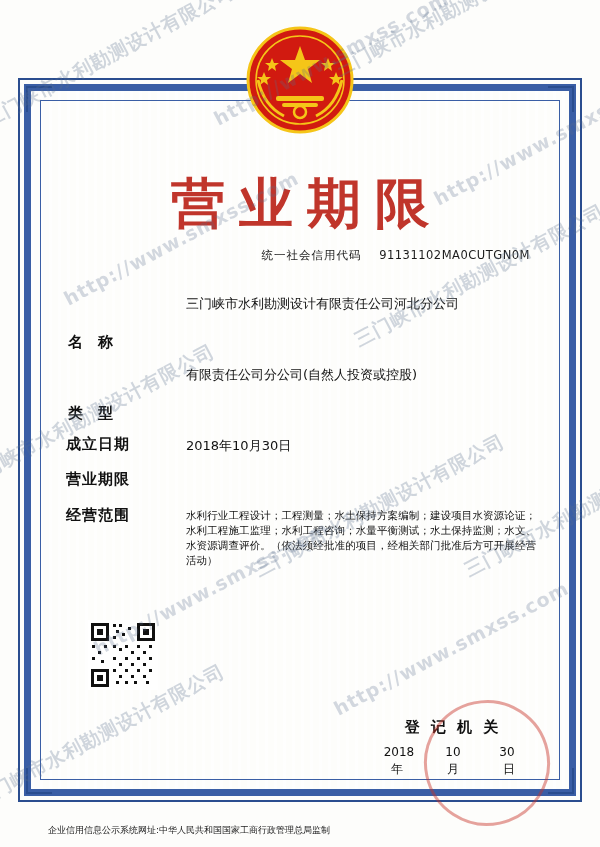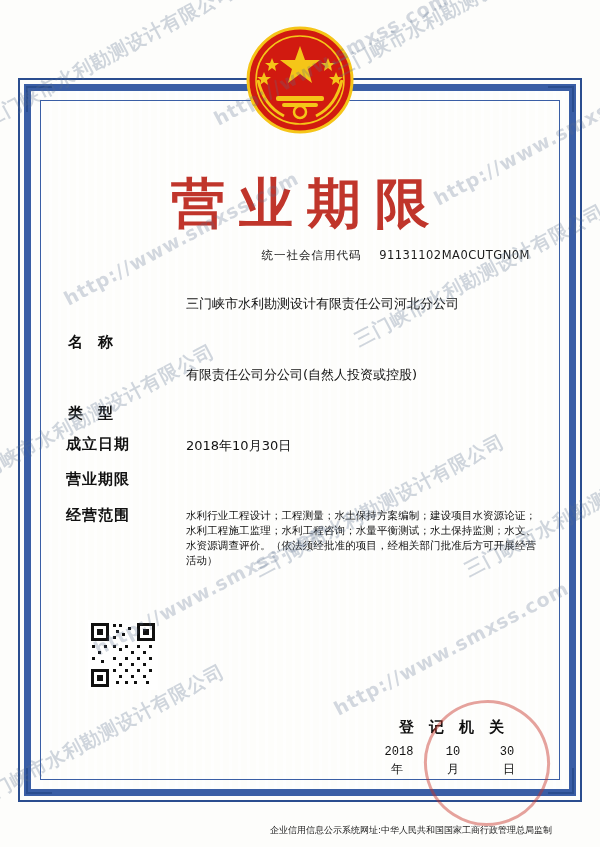--- a/index.html
+++ b/index.html
@@ -158,21 +158,20 @@
     background: #fff;
   }
 
   
   .authority {
     position: absolute;
     right: 74px;
     top: 718px;
     text-align: center;
     z-index: 5;
-    font-family: Liberation Mono, monospace;
   }
   .authority .auth-title {
     font-size: 15px;
     font-weight: bold;
     letter-spacing: 3px;
     color: #111;
   }
   .date-line {
     margin-top: 8px;
     display: flex;
@@ -206,21 +205,21 @@
     pointer-events: none;
   }
 
   
   .footer {
     position: absolute;
     left: 0;
     bottom: 10px;
     width: 100%;
     display: flex;
-    justify-content: flex-end;
+    justify-content: flex-start;
     padding: 0 48px;
     box-sizing: border-box;
     font-size: 9px;
     color: #222;
     z-index: 5;
   }
 
   
   .wm-layer {
     position: absolute;

